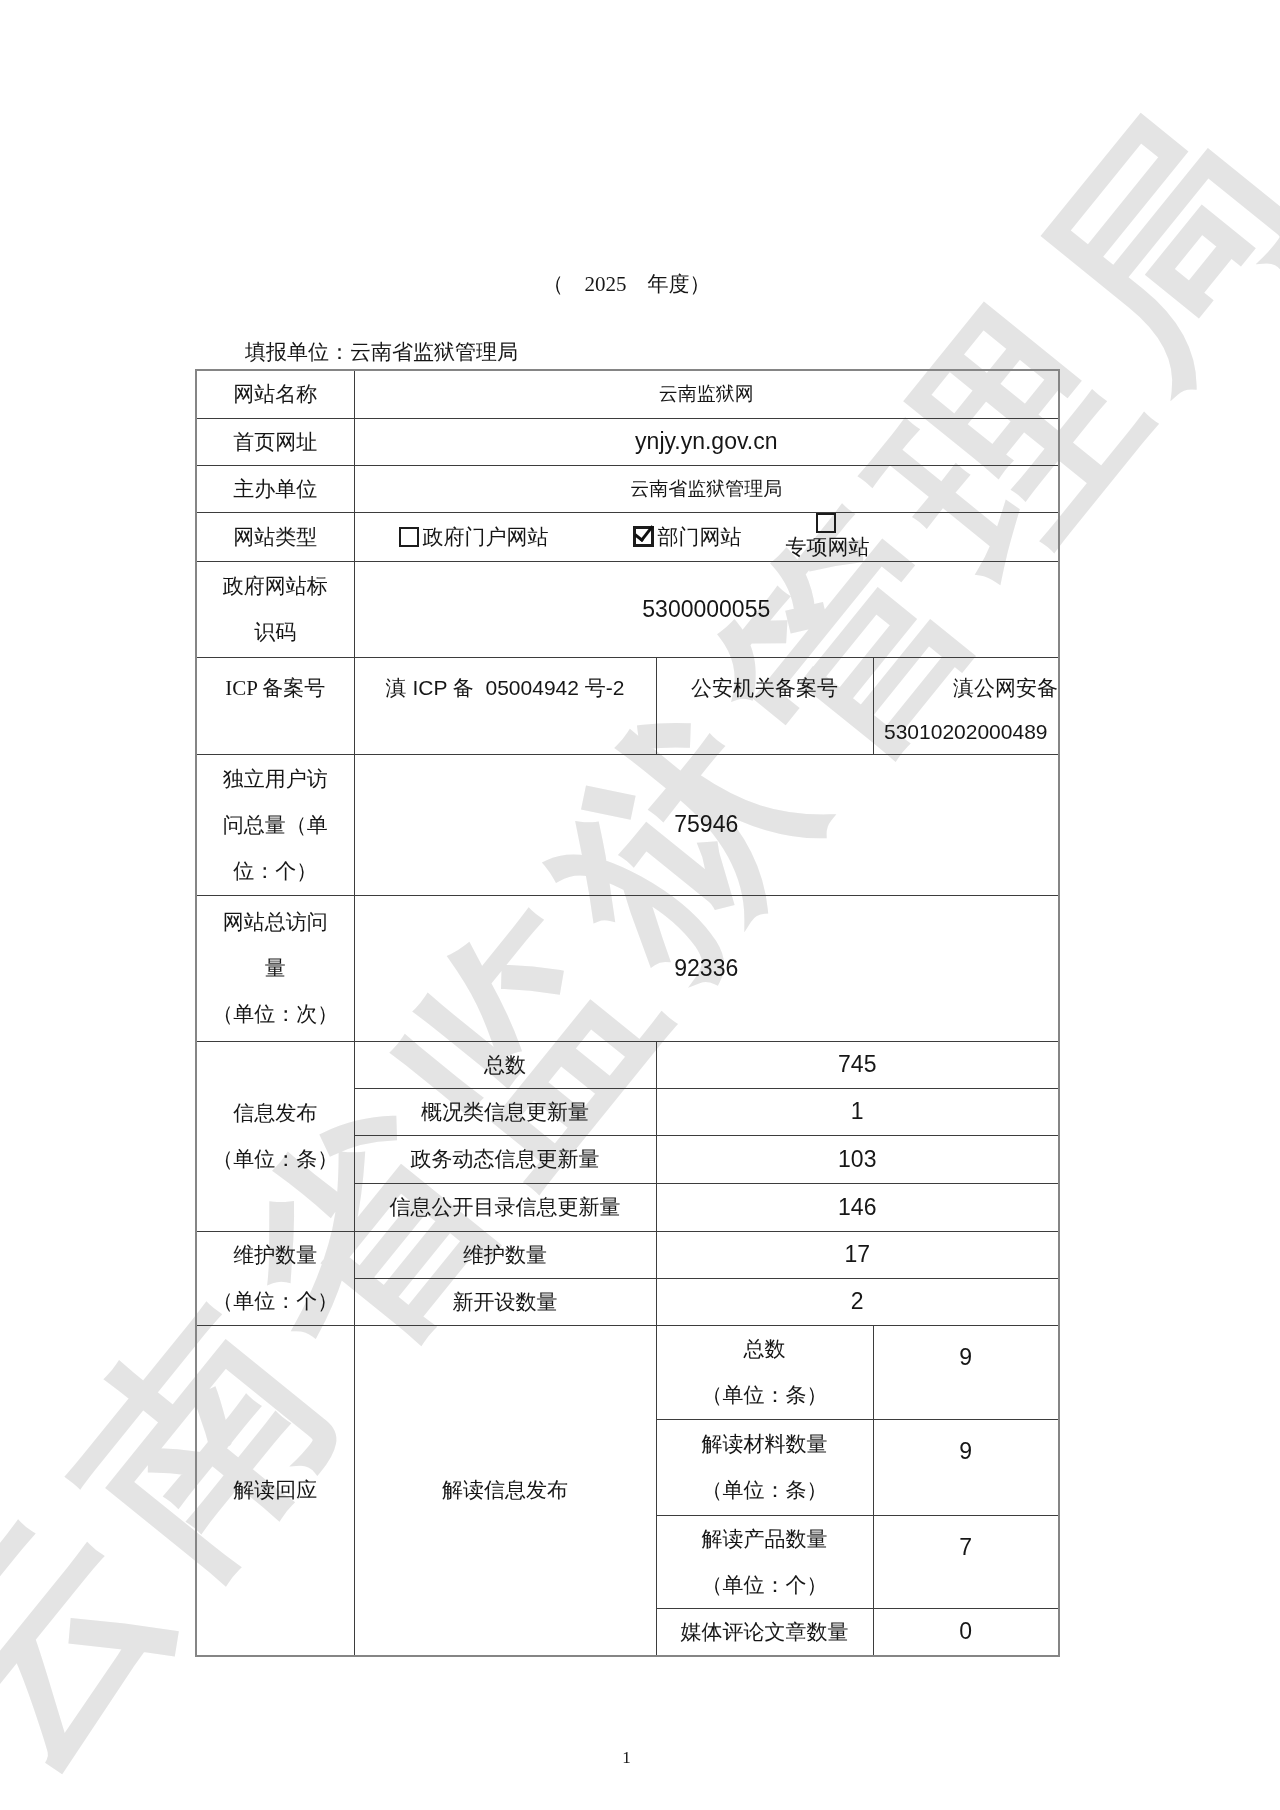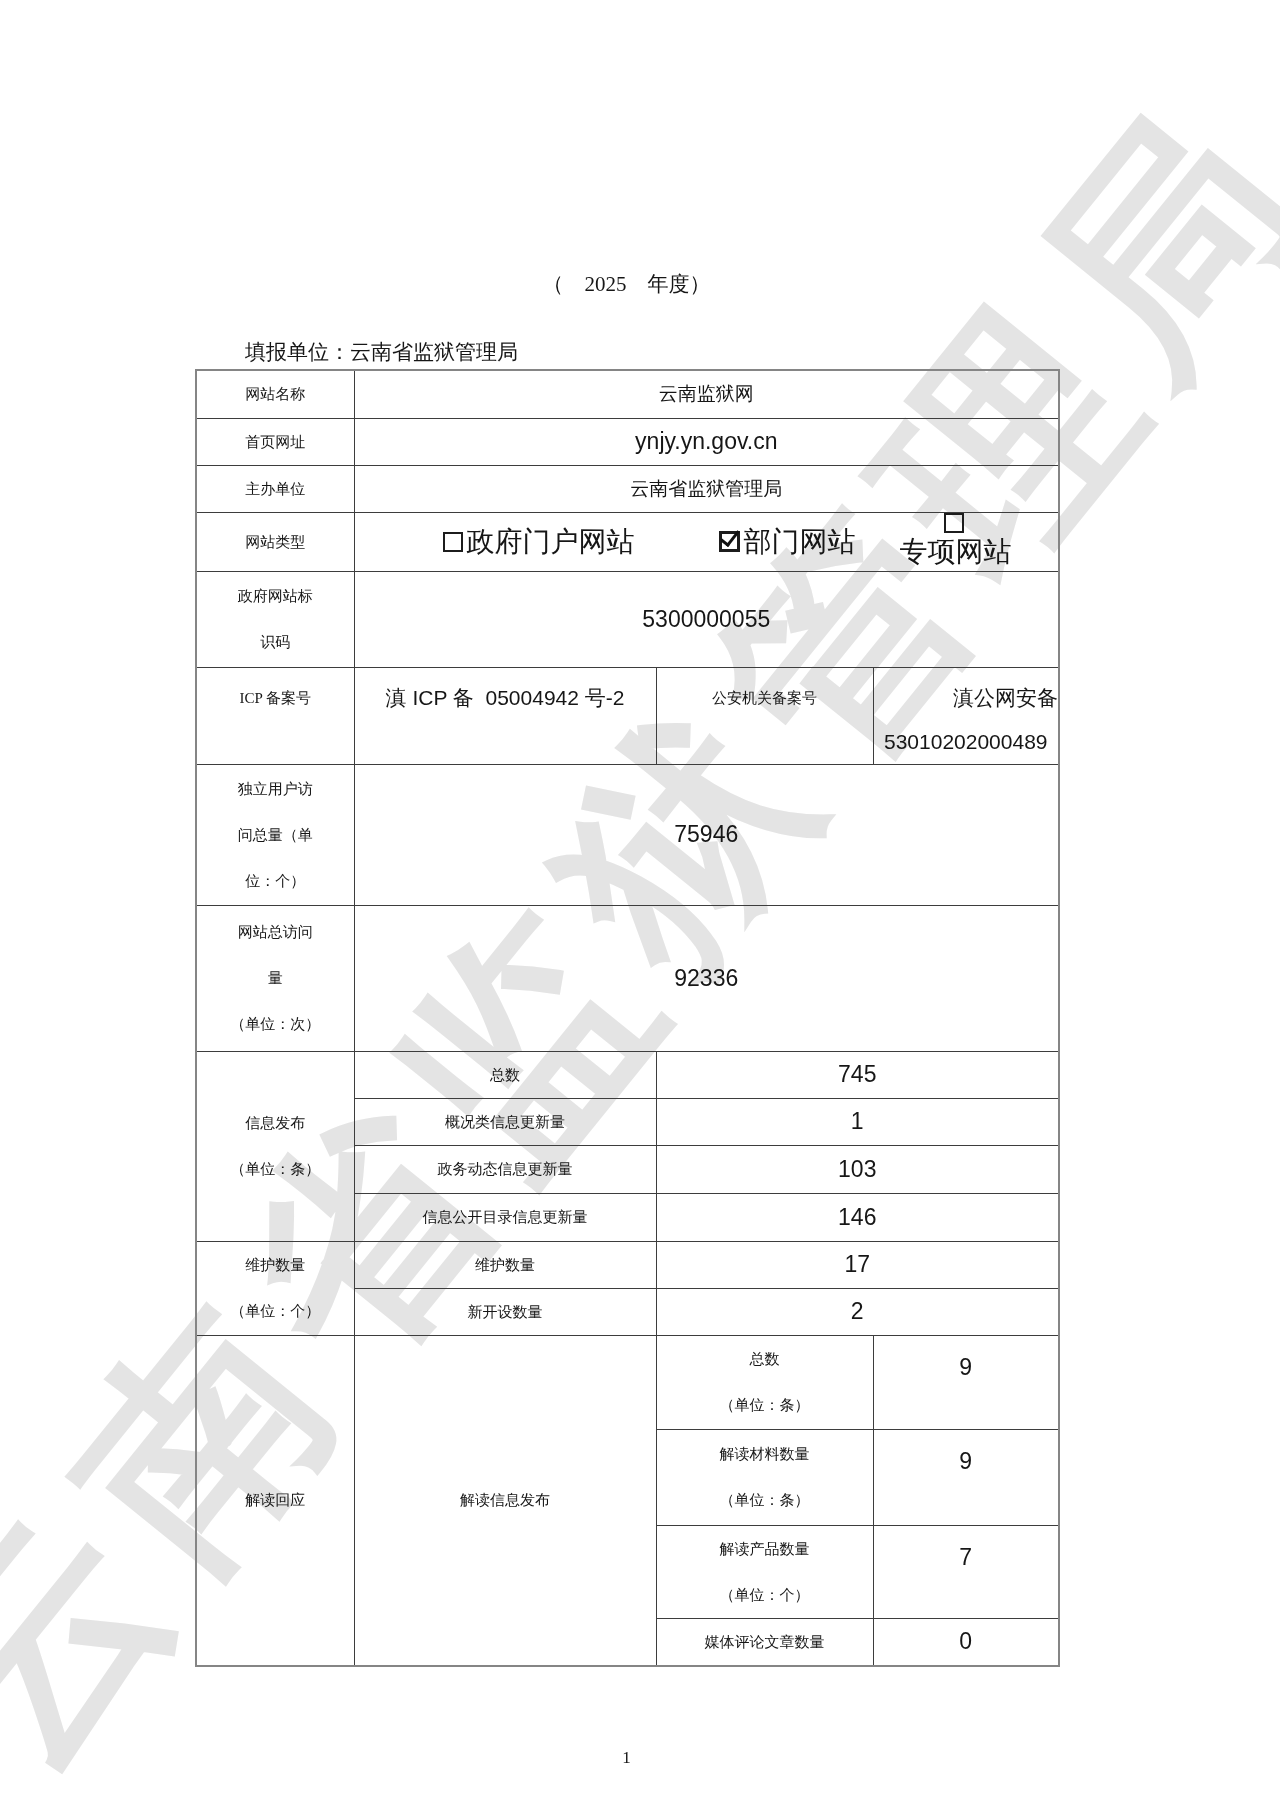--- a/index.html
+++ b/index.html
@@ -54,42 +54,42 @@
   }
   table.report td{
     border:1px solid #3d3d3d;
     text-align:center;
     vertical-align:middle;
     padding:0;
     overflow:hidden;
   }
   .lab{
     font-family:"Liberation Serif","DejaVu Serif",serif;
-    font-size:15px;
+    font-size:21px;
     line-height:46px;
     white-space:pre-line;
   }
   .val{
     font-family:"Liberation Sans","DejaVu Sans",sans-serif;
     font-size:23px;
   }
   .val-cjk{
     font-family:"Liberation Serif","DejaVu Serif",serif;
     font-size:19px;
   }
   .pre{white-space:pre;}
   .vtop{vertical-align:top !important;padding-top:8px !important;}
   .lh44{line-height:44px;}
   .police-l1{display:block;font-size:21px;line-height:44px;text-align:right;}
   .police-l2{display:block;font-family:"Liberation Sans","DejaVu Sans",sans-serif;font-size:21px;line-height:44px;}
   
   .types{
     display:flex;align-items:center;
-    padding-left:88px;
-    font-size:28px;
+    padding-left:44px;
+    font-size:21px;
   }
   .opt{display:flex;align-items:center;}
   .opt:nth-child(2){margin-left:84px;}
   .opt:nth-child(3){margin-left:44px;flex-direction:column;}
   .cb{
     width:16px;height:16px;
     border:2px solid #1c1c1c;
     box-sizing:content-box;
     display:inline-block;
     margin-right:4px;

